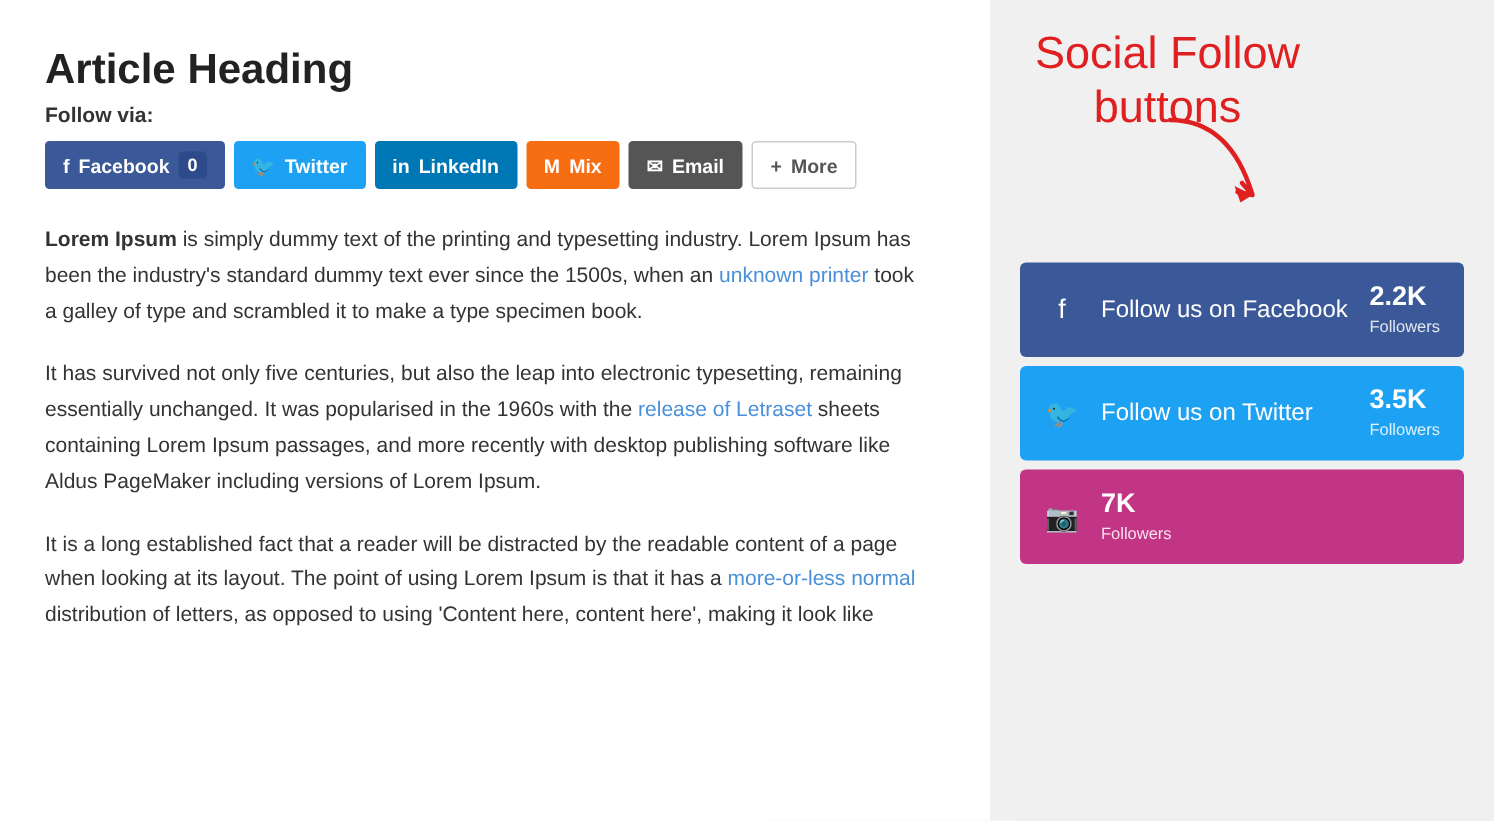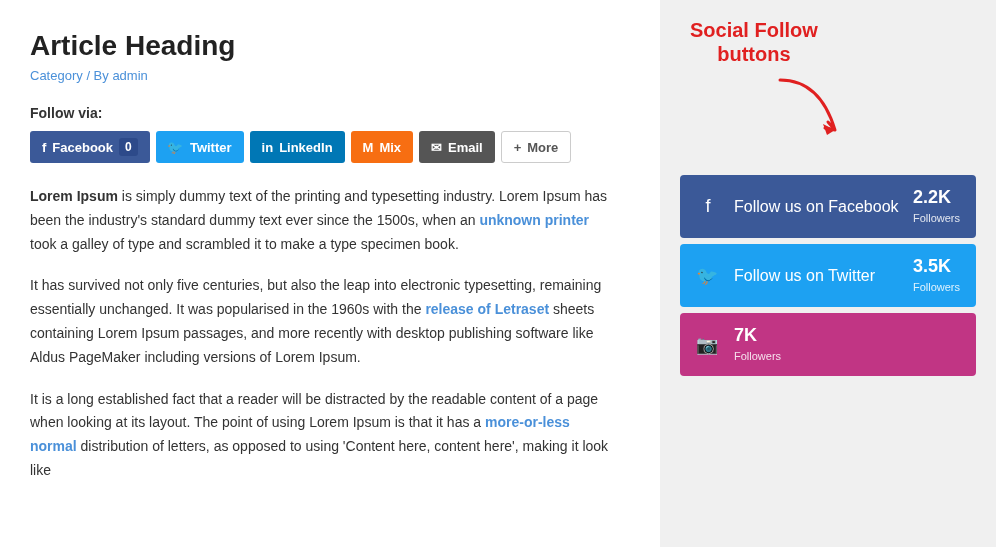--- a/index.html
+++ b/index.html
@@ -78,36 +78,35 @@
       color: #333;
       margin-bottom: 18px;
     }
     .article-body p strong {
       font-weight: 700;
       text-align: center;
     }
     .article-body p a {
       color: #4a90d9;
       text-decoration: none;
-      font-weight: bold;
     }
     
     .sidebar {
       width: 336px;
       background: #f0f0f0;
       padding: 20px 20px 20px 20px;
       position: relative;
       flex-shrink: 0;
     }
     .callout-label {
       position: absolute;
       top: 18px;
       left: 30px;
-      font-size: 20px;
-      font-weight: 700;
+      font-size: 30px;
+      font-weight: 400;
       color: #e02020;
       text-align: center;
       line-height: 1.2;
     }
     .arrow-container {
       position: absolute;
       top: 70px;
       left: 100px;
     }
     .social-follow-cards {
@@ -154,25 +153,20 @@
       width: 100px;
       height: 80px;
     }
   </style>
 </head>
 <body>
 
 <div class="main-content">
 
   <h1 class="article-heading">Article Heading</h1>
-  <div class="article-meta">
-    <a href="#">Category</a>
-    <span> / </span>
-    <a href="#">By admin</a>
-  </div>
 
   <div class="share-label">Follow via:</div>
 
   <div class="share-buttons">
 
     <button class="share-btn share-btn-facebook">
       <span class="btn-icon">f</span>
       <span>Facebook</span>
       <span class="facebook-count">0</span>
     </button>

